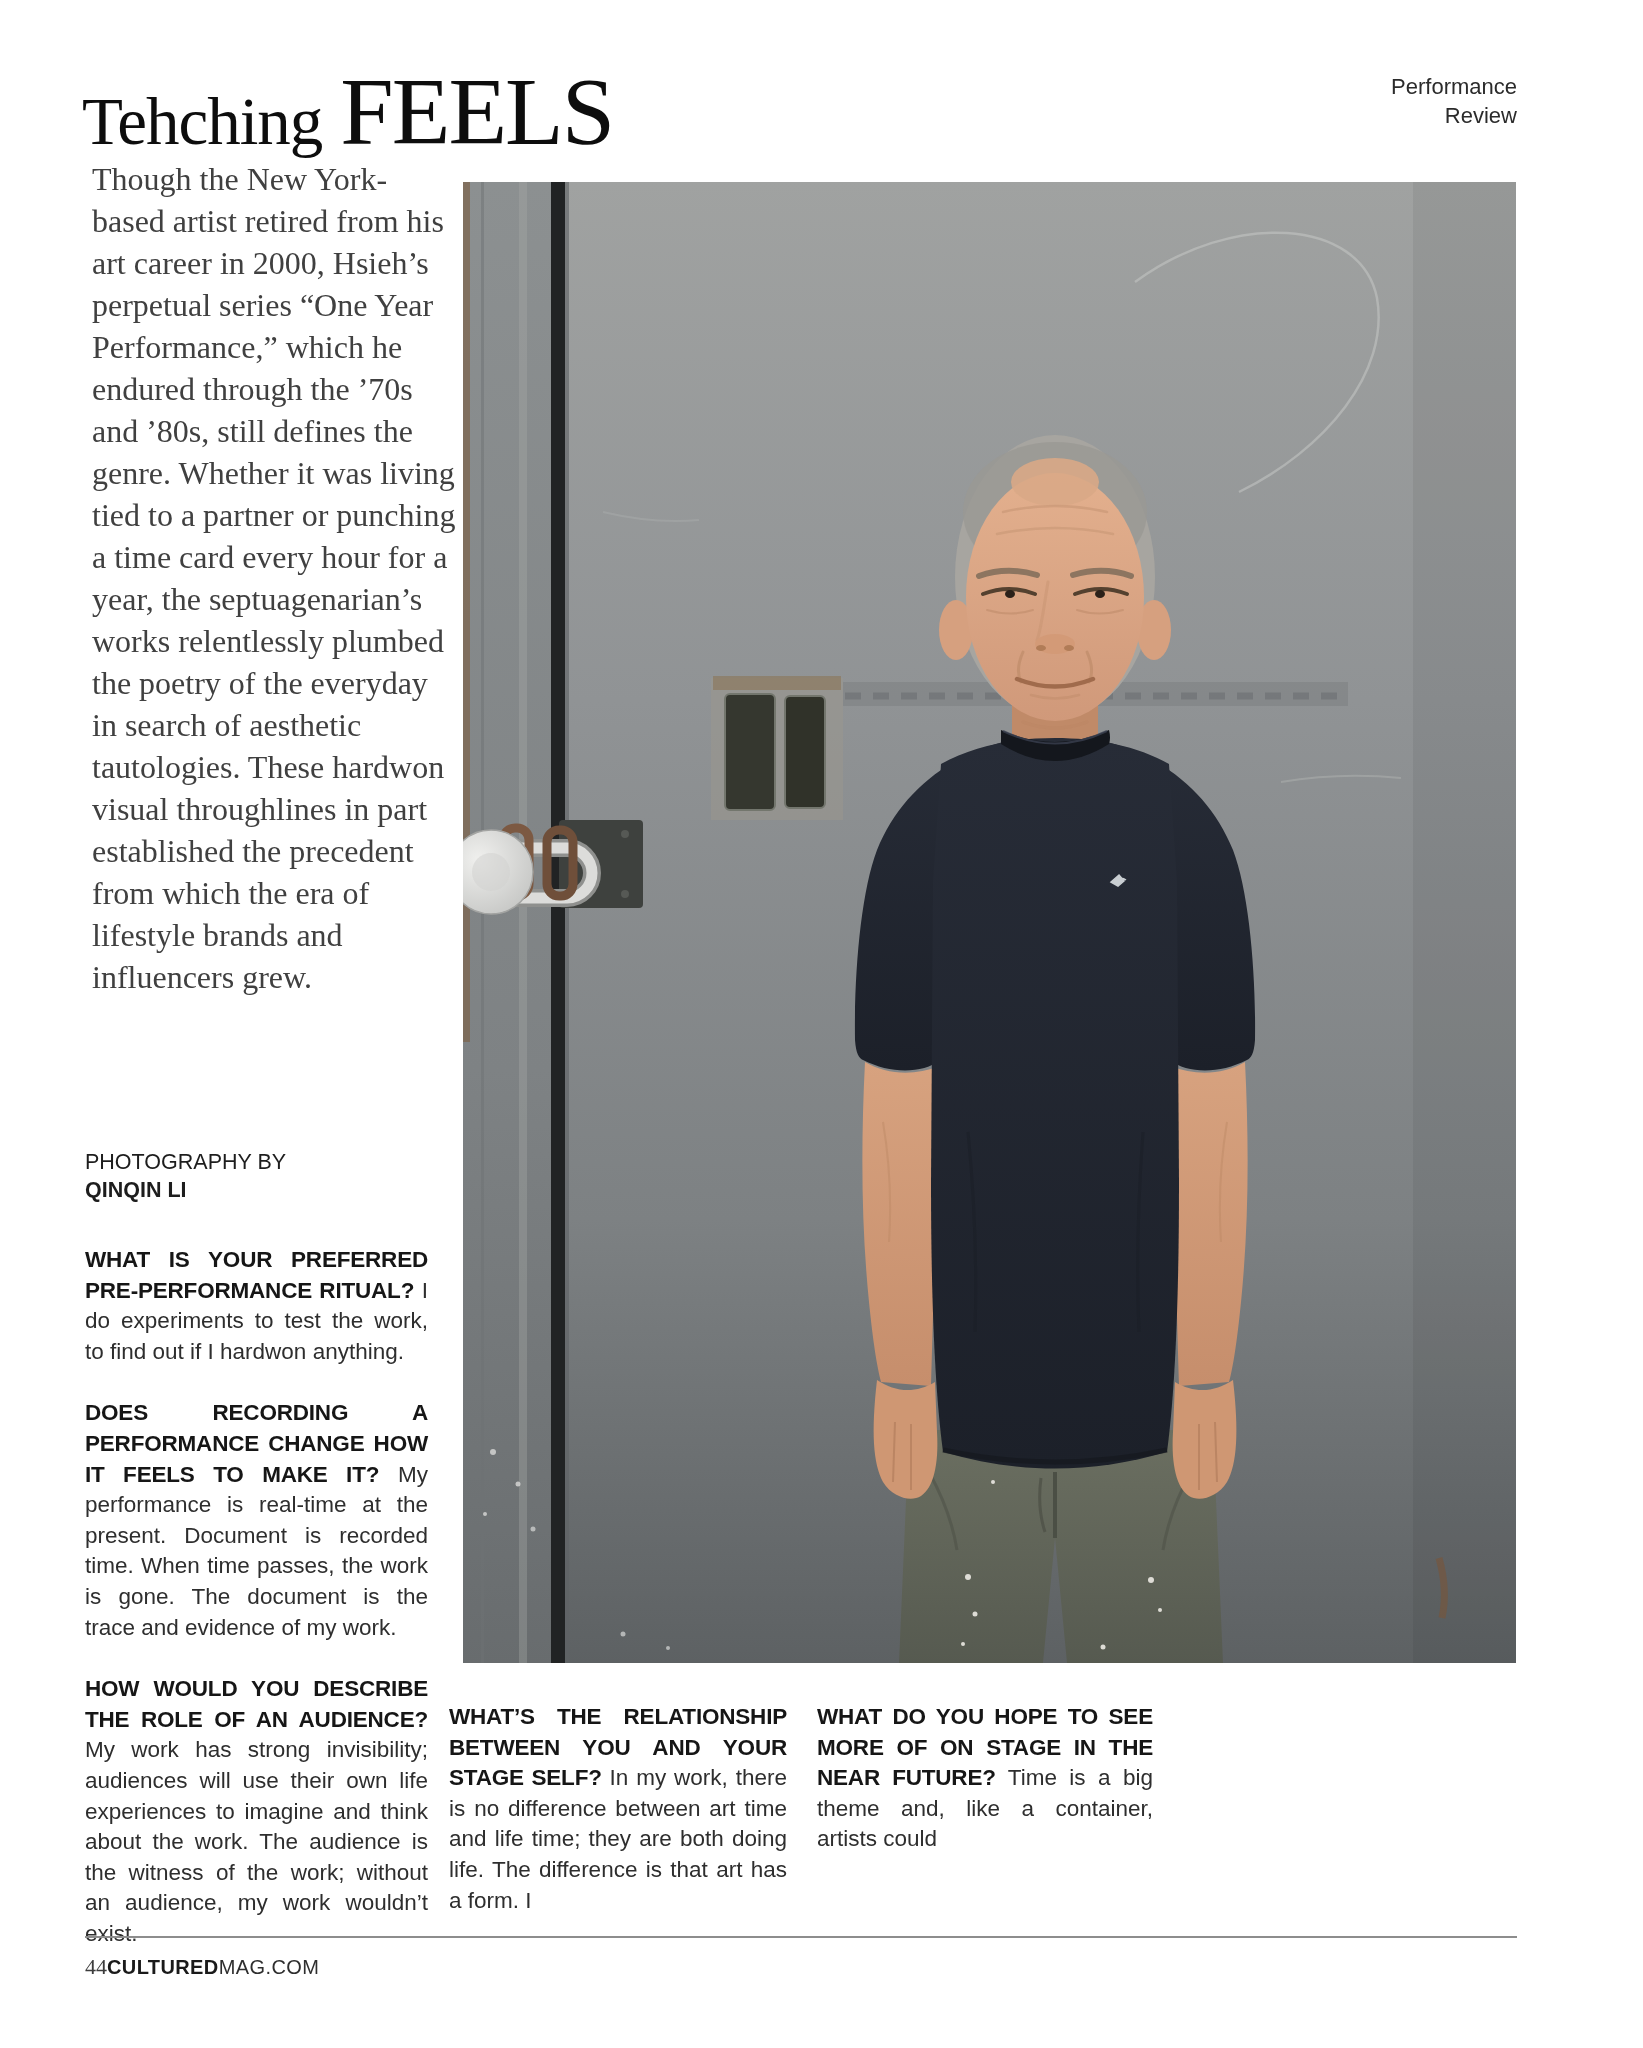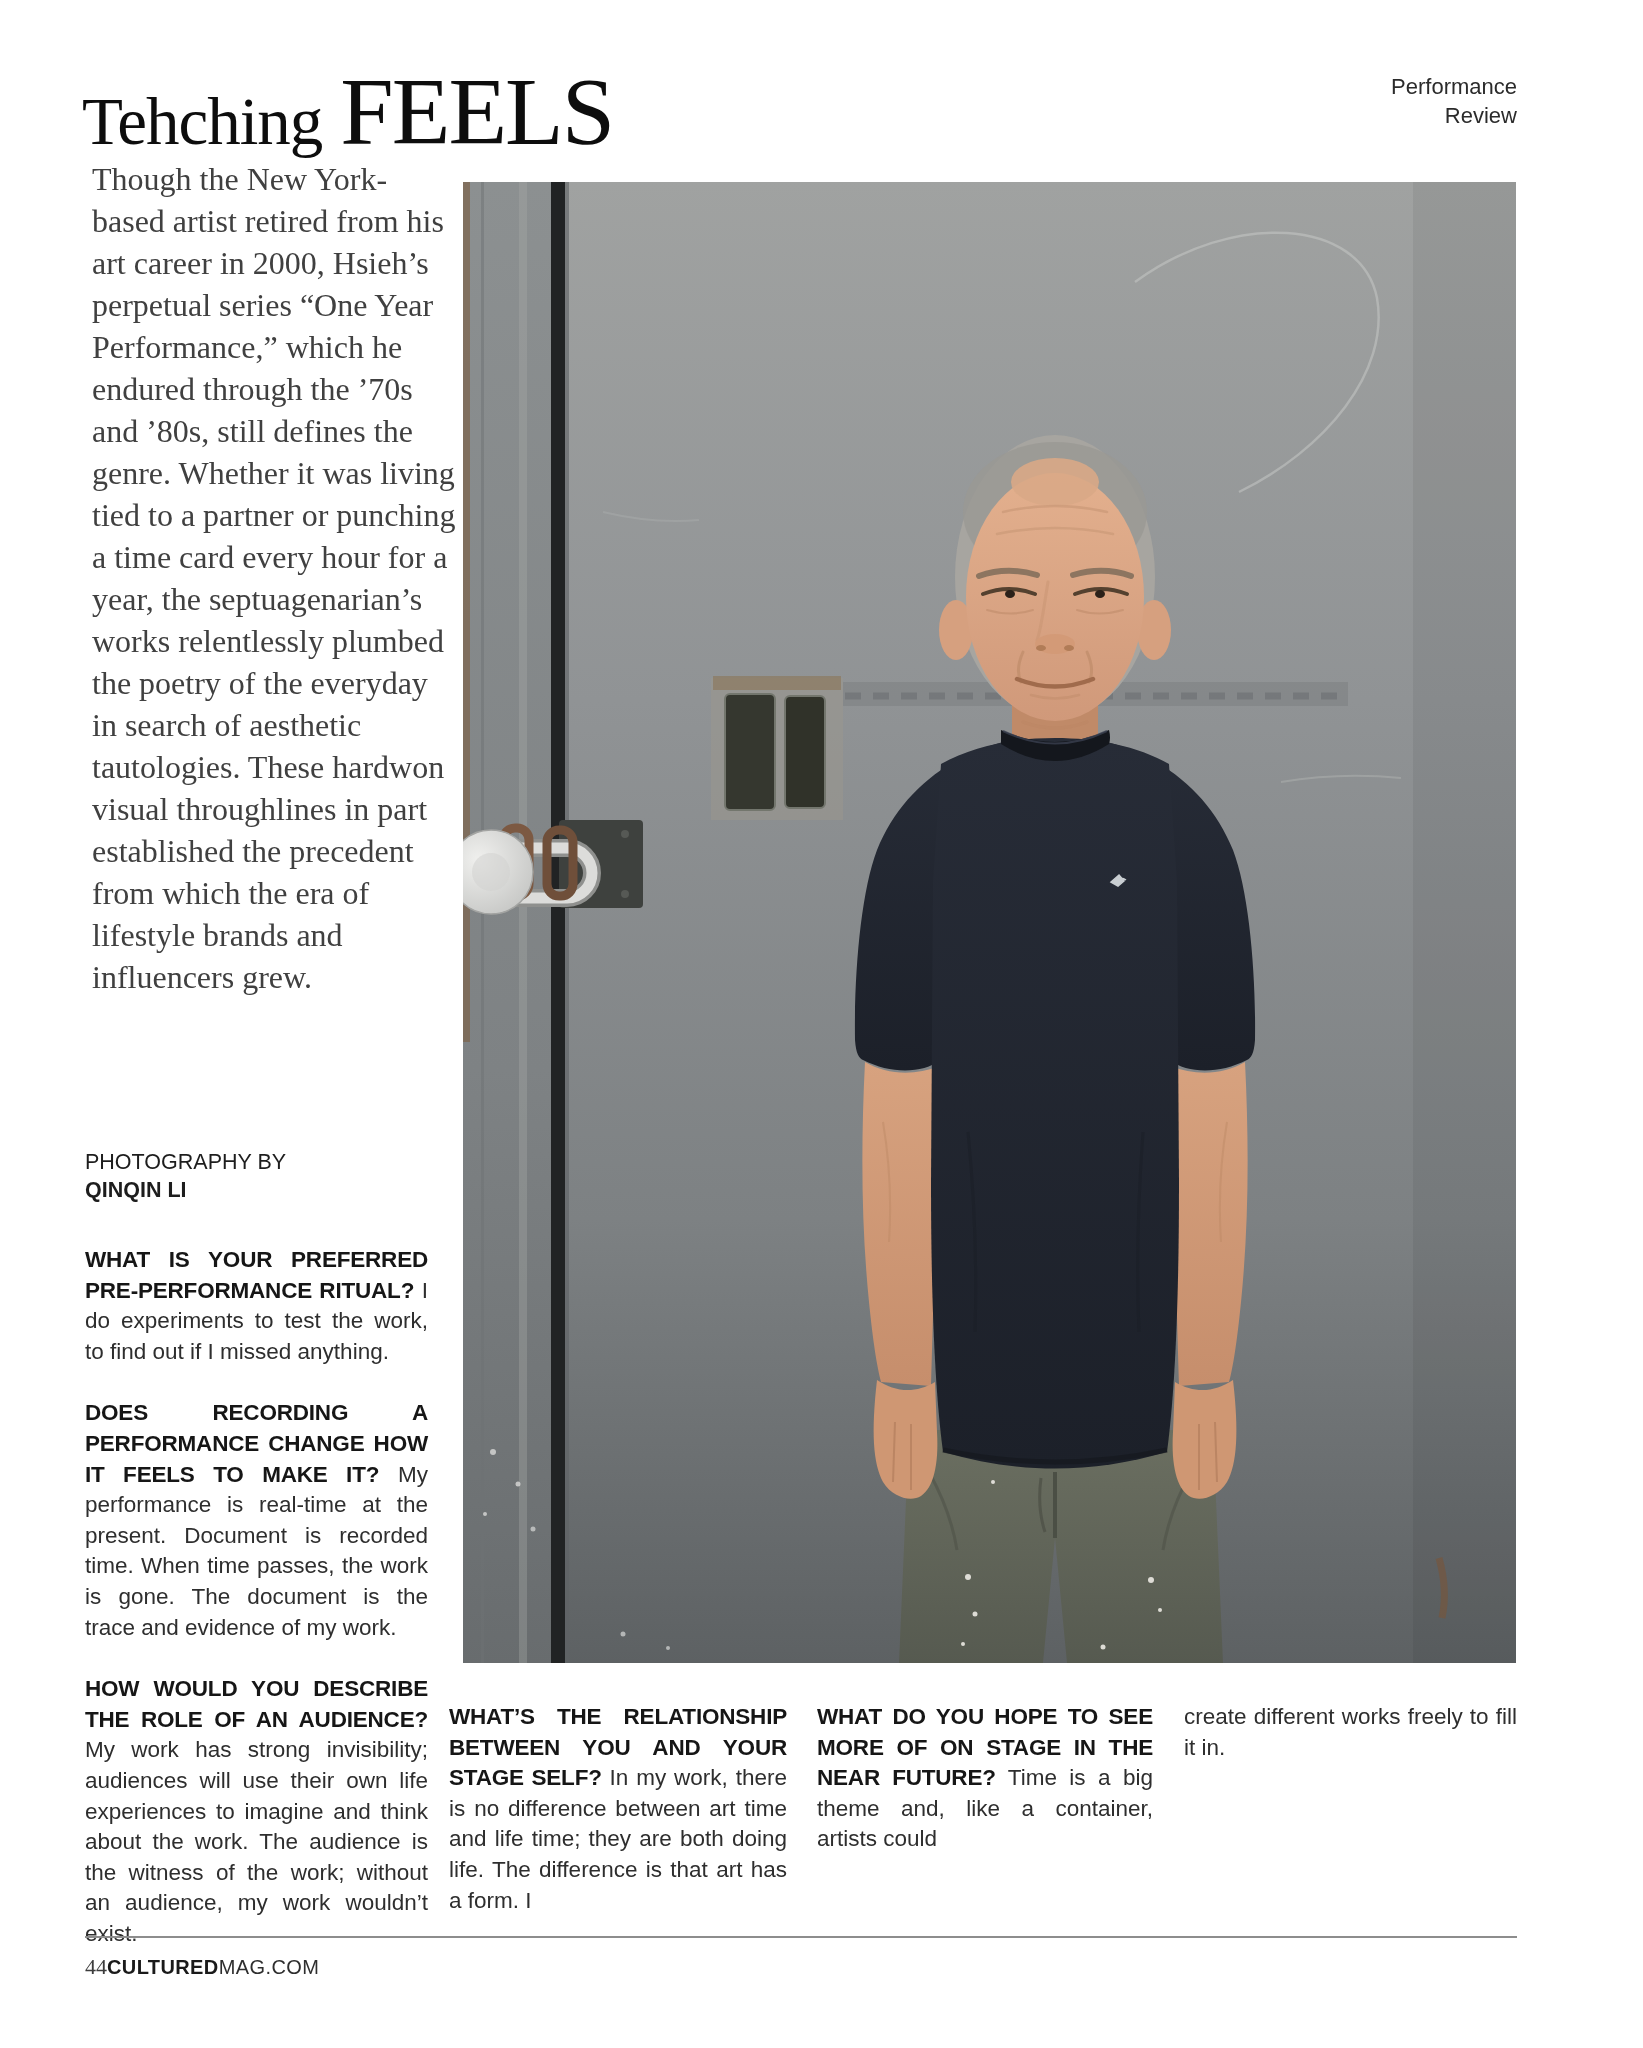--- a/index.html
+++ b/index.html
@@ -65,21 +65,21 @@
   </h1>
 
   <p class="intro">Though the New York-based artist retired from his art career in 2000, Hsieh’s perpetual series “One Year Performance,” which he endured through the ’70s and ’80s, still defines the genre. Whether it was living tied to a partner or punching a time card every hour for a year, the septuagenarian’s works relentlessly plumbed the poetry of the everyday in search of aesthetic tautologies. These hardwon visual throughlines in part established the precedent from which the era of lifestyle brands and influencers grew.</p>
 
   <div class="credit">
     <div>PHOTOGRAPHY BY</div>
     <div class="credit-name">QINQIN LI</div>
   </div>
 
   <div class="qa-col left-col">
-    <p><strong>WHAT IS YOUR PREFERRED PRE-PERFORMANCE RITUAL?</strong> <span>I do experiments to test the work, to find out if I missed anything.</span></p>
+    <p><strong>WHAT IS YOUR PREFERRED PRE-PERFORMANCE RITUAL?</strong> <span>I do experiments to test the work, to find out if I hardwon anything.</span></p>
     <p><strong>DOES RECORDING A PERFORMANCE CHANGE HOW IT FEELS TO MAKE IT?</strong> <span>My performance is real-time at the present. Document is recorded time. When time passes, the work is gone. The document is the trace and evidence of my work.</span></p>
     <p><strong>HOW WOULD YOU DESCRIBE THE ROLE OF AN AUDIENCE?</strong> <span>My work has strong invisibility; audiences will use their own life experiences to imagine and think about the work. The audience is the witness of the work; without an audience, my work wouldn’t exist.</span></p>
   </div>
 
   <figure class="photo">
     <svg viewBox="0 0 1053 1481" width="1053" height="1481" preserveAspectRatio="none">
       <defs>
         <linearGradient id="wallG" x1="0" y1="0" x2="0" y2="1">
           <stop offset="0" stop-color="#a0a2a1"></stop>
           <stop offset="0.35" stop-color="#909395"></stop>
@@ -236,23 +236,20 @@
       </g>
     </svg>
   </figure>
 
   <div class="qa-col col2">
     <p><strong>WHAT’S THE RELATIONSHIP BETWEEN YOU AND YOUR STAGE SELF?</strong> <span>In my work, there is no difference between art time and life time; they are both doing life. The difference is that art has a form. I</span></p>
   </div>
   <div class="qa-col col3">
     <p><strong>WHAT DO YOU HOPE TO SEE MORE OF ON STAGE IN THE NEAR FUTURE?</strong> <span>Time is a big theme and, like a container, artists could</span></p>
   </div>
-  <div class="qa-col col4">
-    <p>create different works freely to fill it in.</p>
-  </div>
 
   <div class="footer-rule"></div>
   <div class="footer">
     <span class="pagenum">44</span>
     <span class="brand"><b>CULTURED</b><span>MAG.COM</span></span>
   </div>
 
 </div>
 
 </body></html>

